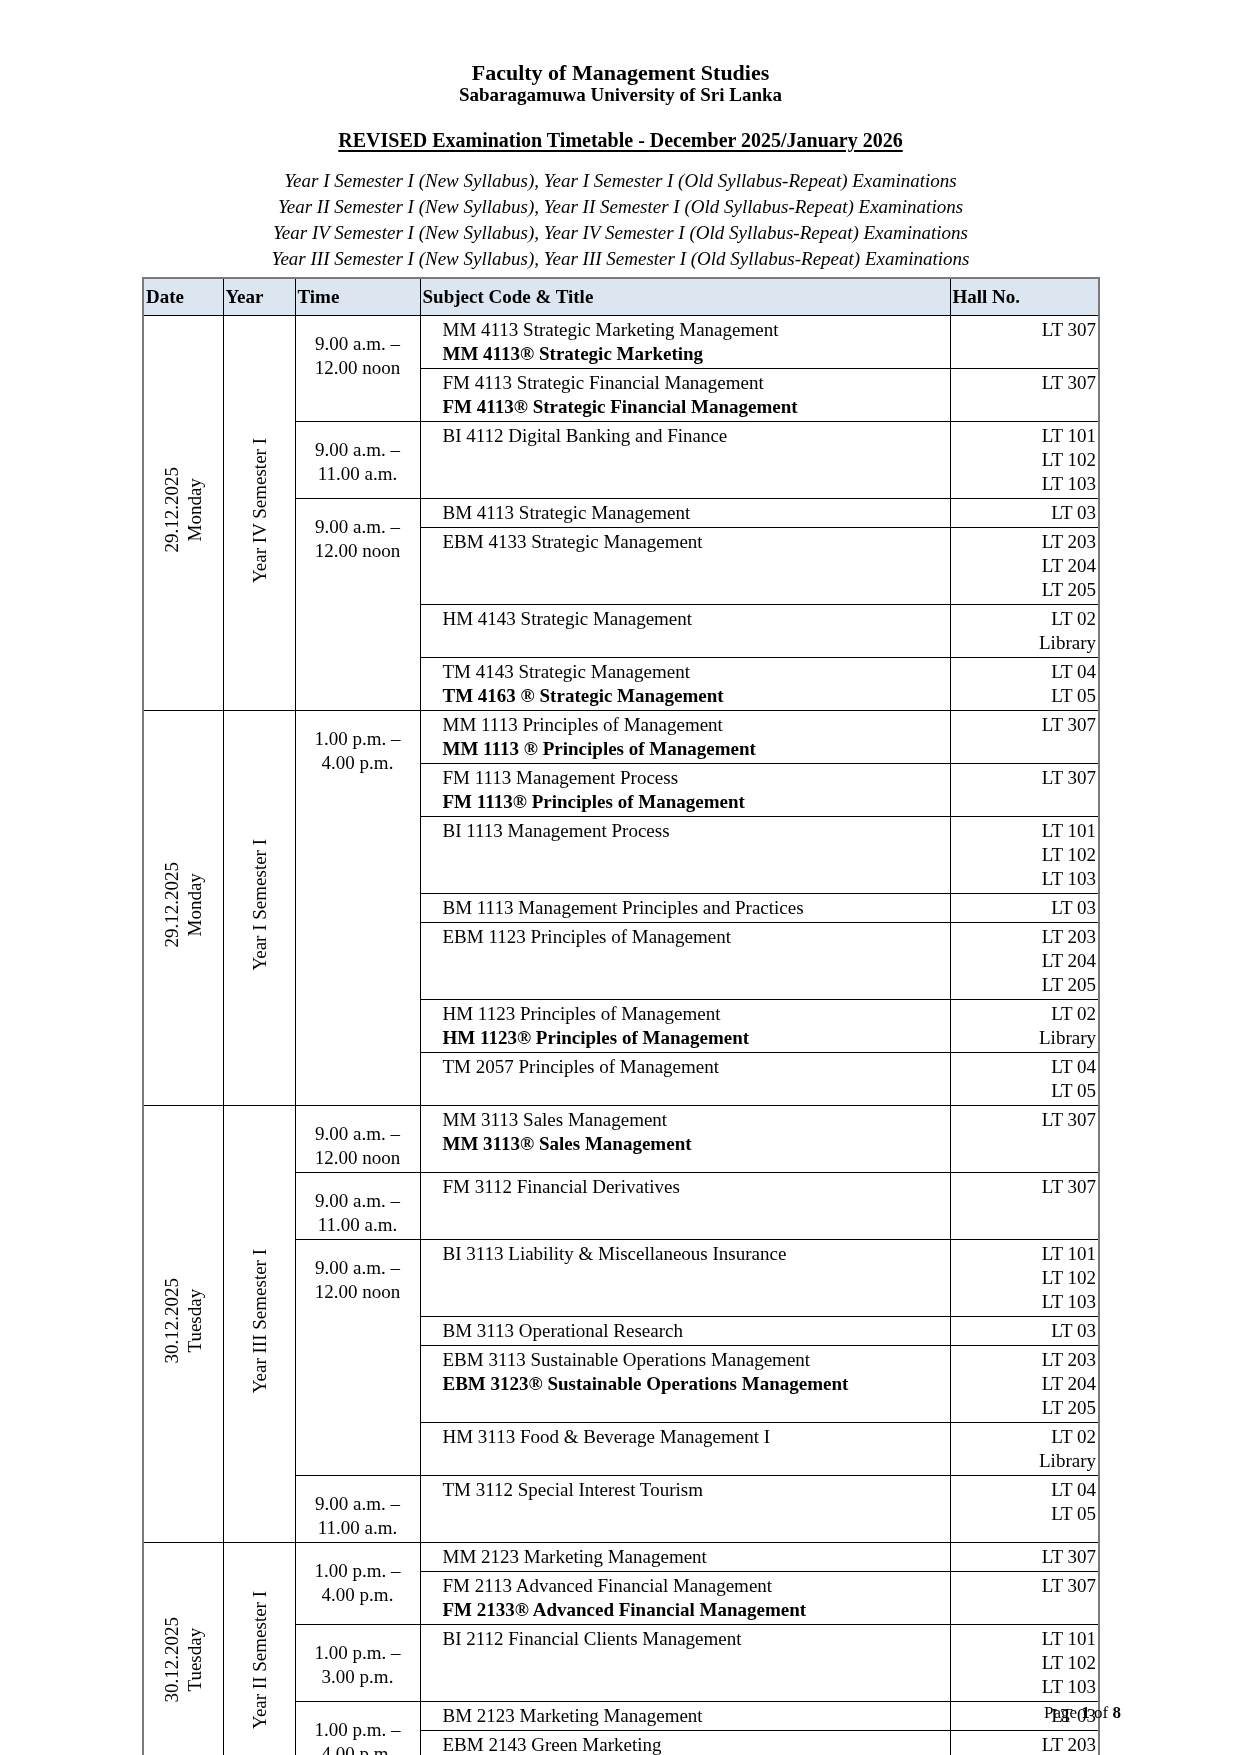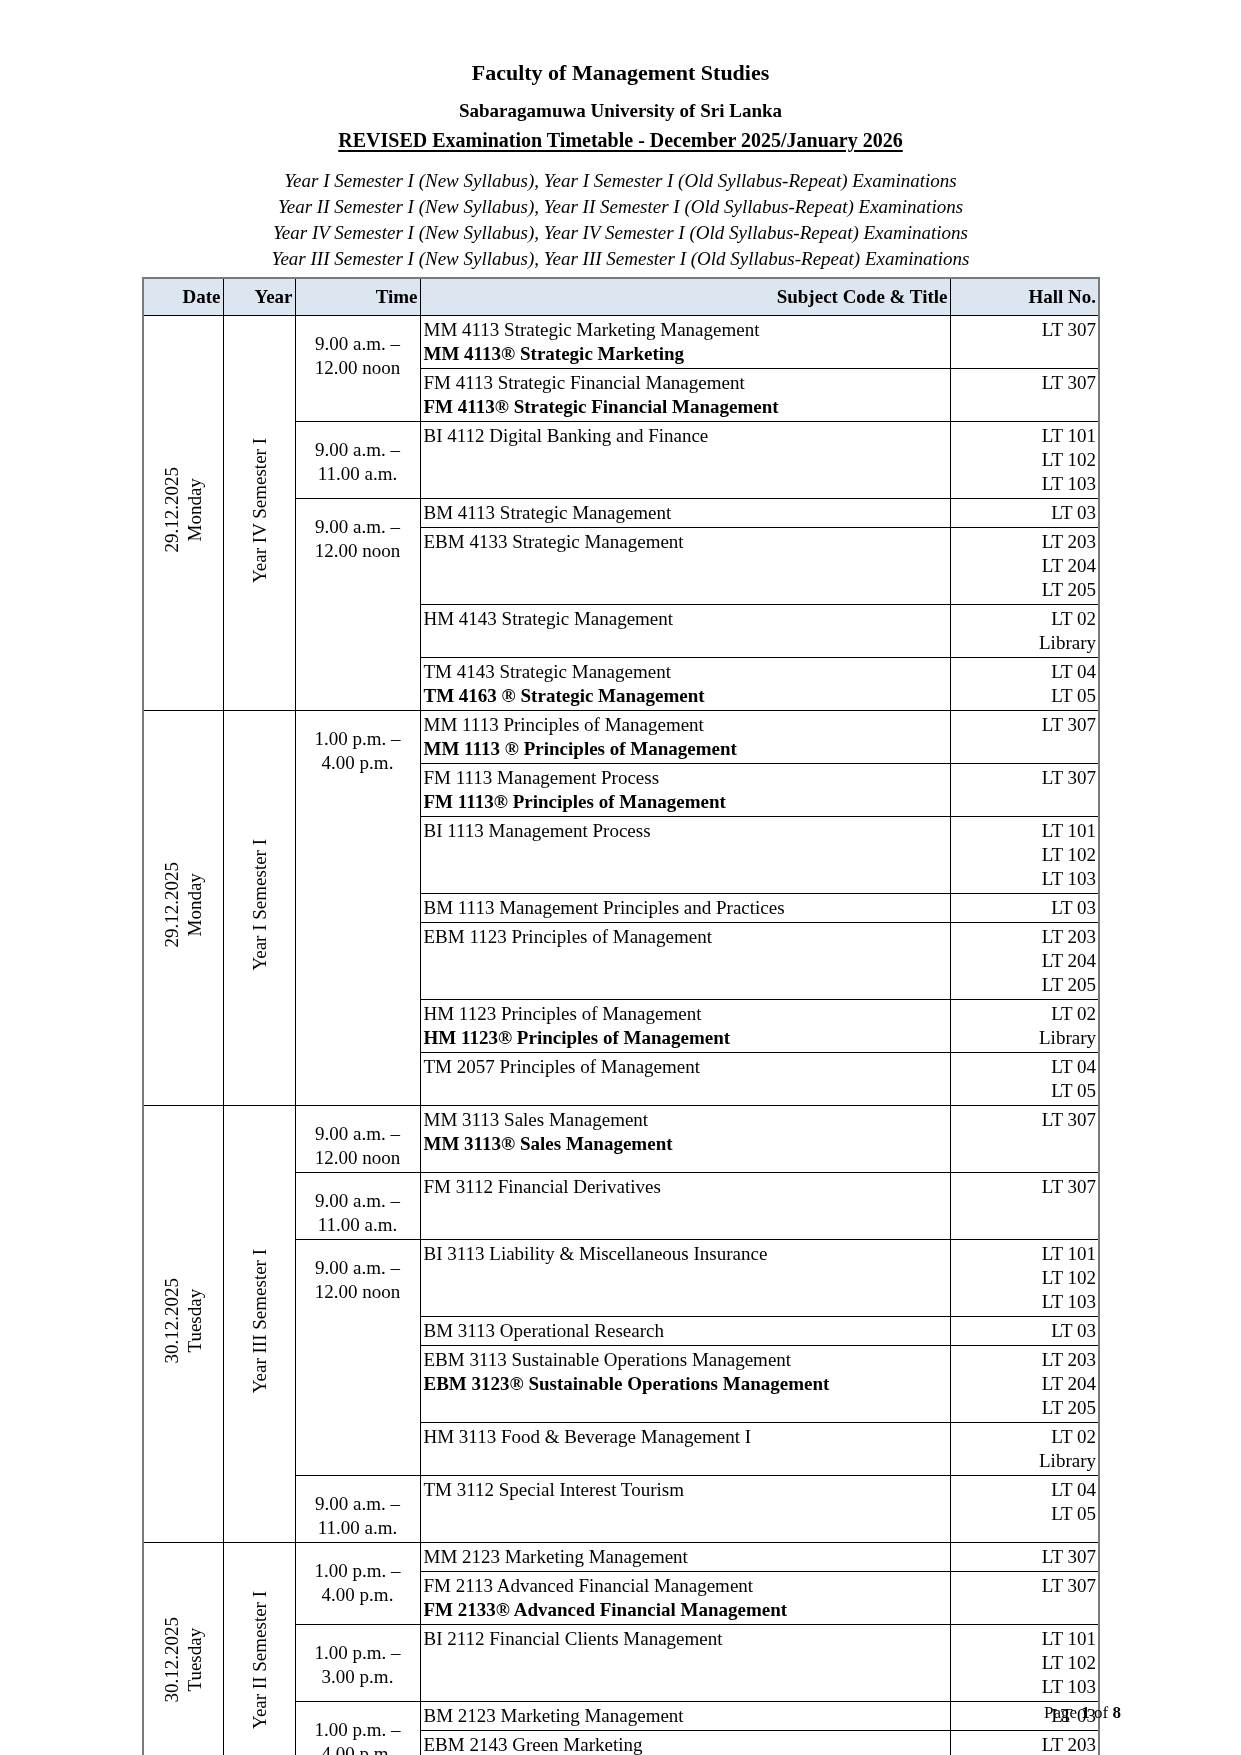--- a/index.html
+++ b/index.html
@@ -7,47 +7,47 @@
     position:relative;
     width:1241px; height:1755px;
     background:#ffffff;
     font-family:"Liberation Serif","DejaVu Serif",serif;
     color:#000;
     margin:0 auto;
     overflow:hidden;
   }
   .center { position:absolute; left:0; width:100%; text-align:center; }
   .faculty    { top:60px;  font-size:22px; font-weight:bold; }
-  .university { top:100px;  font-size:19px; font-weight:bold; }
+  .university { top:84px;  font-size:19px; font-weight:bold; }
   .doc-title  { top:129px; font-size:20px; font-weight:bold; text-decoration:underline; text-underline-offset:3px; }
   .exam-lines { top:168px; font-size:19px; font-style:italic; line-height:26px; }
 
   table.timetable {
     position:absolute; left:142px; top:277px;
     width:956px;
     border-collapse:collapse; table-layout:fixed;
     border:2px solid var(--outer,#7a7a7a);
     font-size:19px;
   }
   .timetable th {
     background:var(--header-bg,#dce6f1);
     border:1px solid var(--border,#000);
     font-weight:bold; font-size:19px;
     padding:7px 2px;
-    text-align:right;
+    text-align:left;
   }
   .timetable td {
     border:1px solid var(--border,#000);
     vertical-align:top;
     line-height:24px;
     padding:2px 2px;
   }
   td.c-date, td.c-year { vertical-align:middle; text-align:center; padding:2px 0; }
   td.c-time { text-align:center; padding-top:16px; }
-  td.c-subject { padding-left:3px; padding-right:4px; }
+  td.c-subject { padding-left:22px; padding-right:4px; }
   td.c-hall { text-align:right;margin-top:16px; }
   .b { font-weight:bold; }
   .vert {
     writing-mode:vertical-rl;
     transform:rotate(180deg);
     display:inline-block;
     line-height:23px;
     white-space:nowrap;
   }
   .footer {

